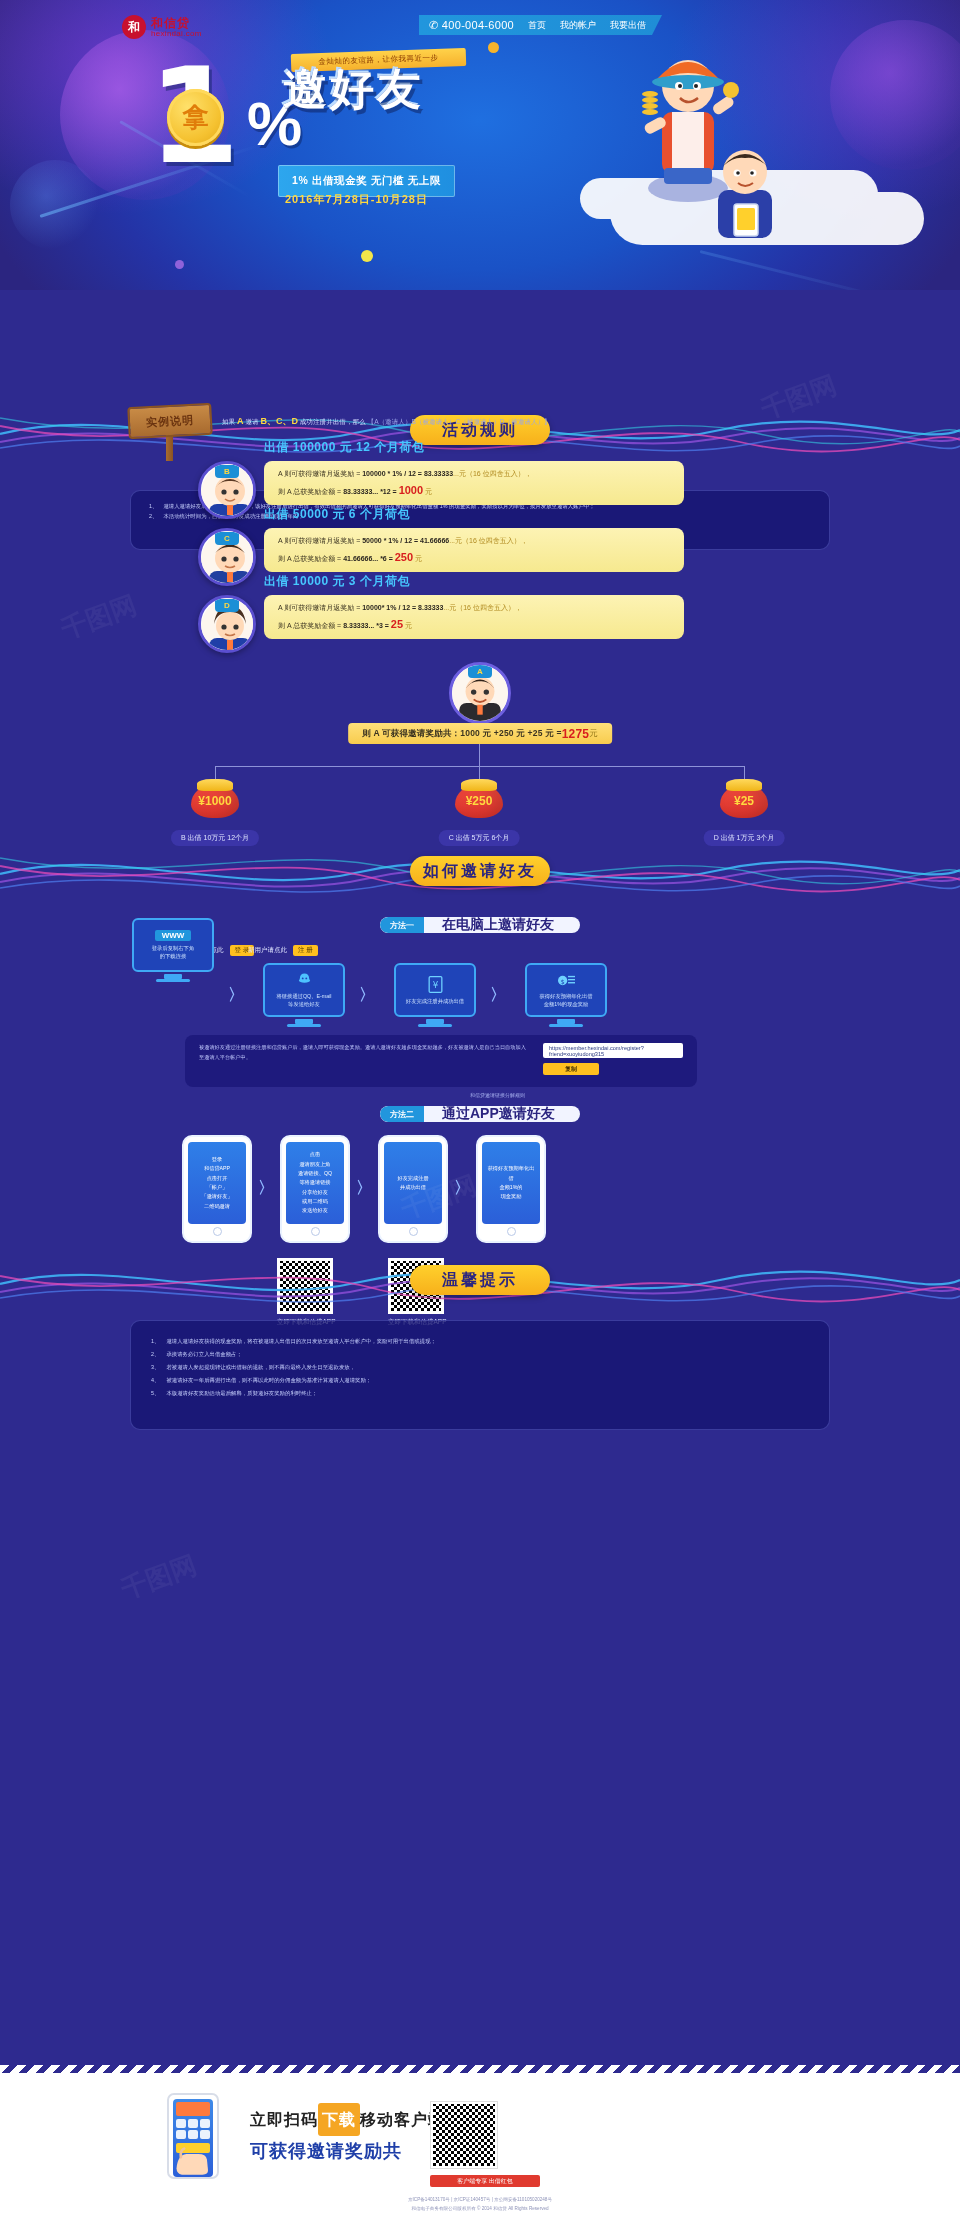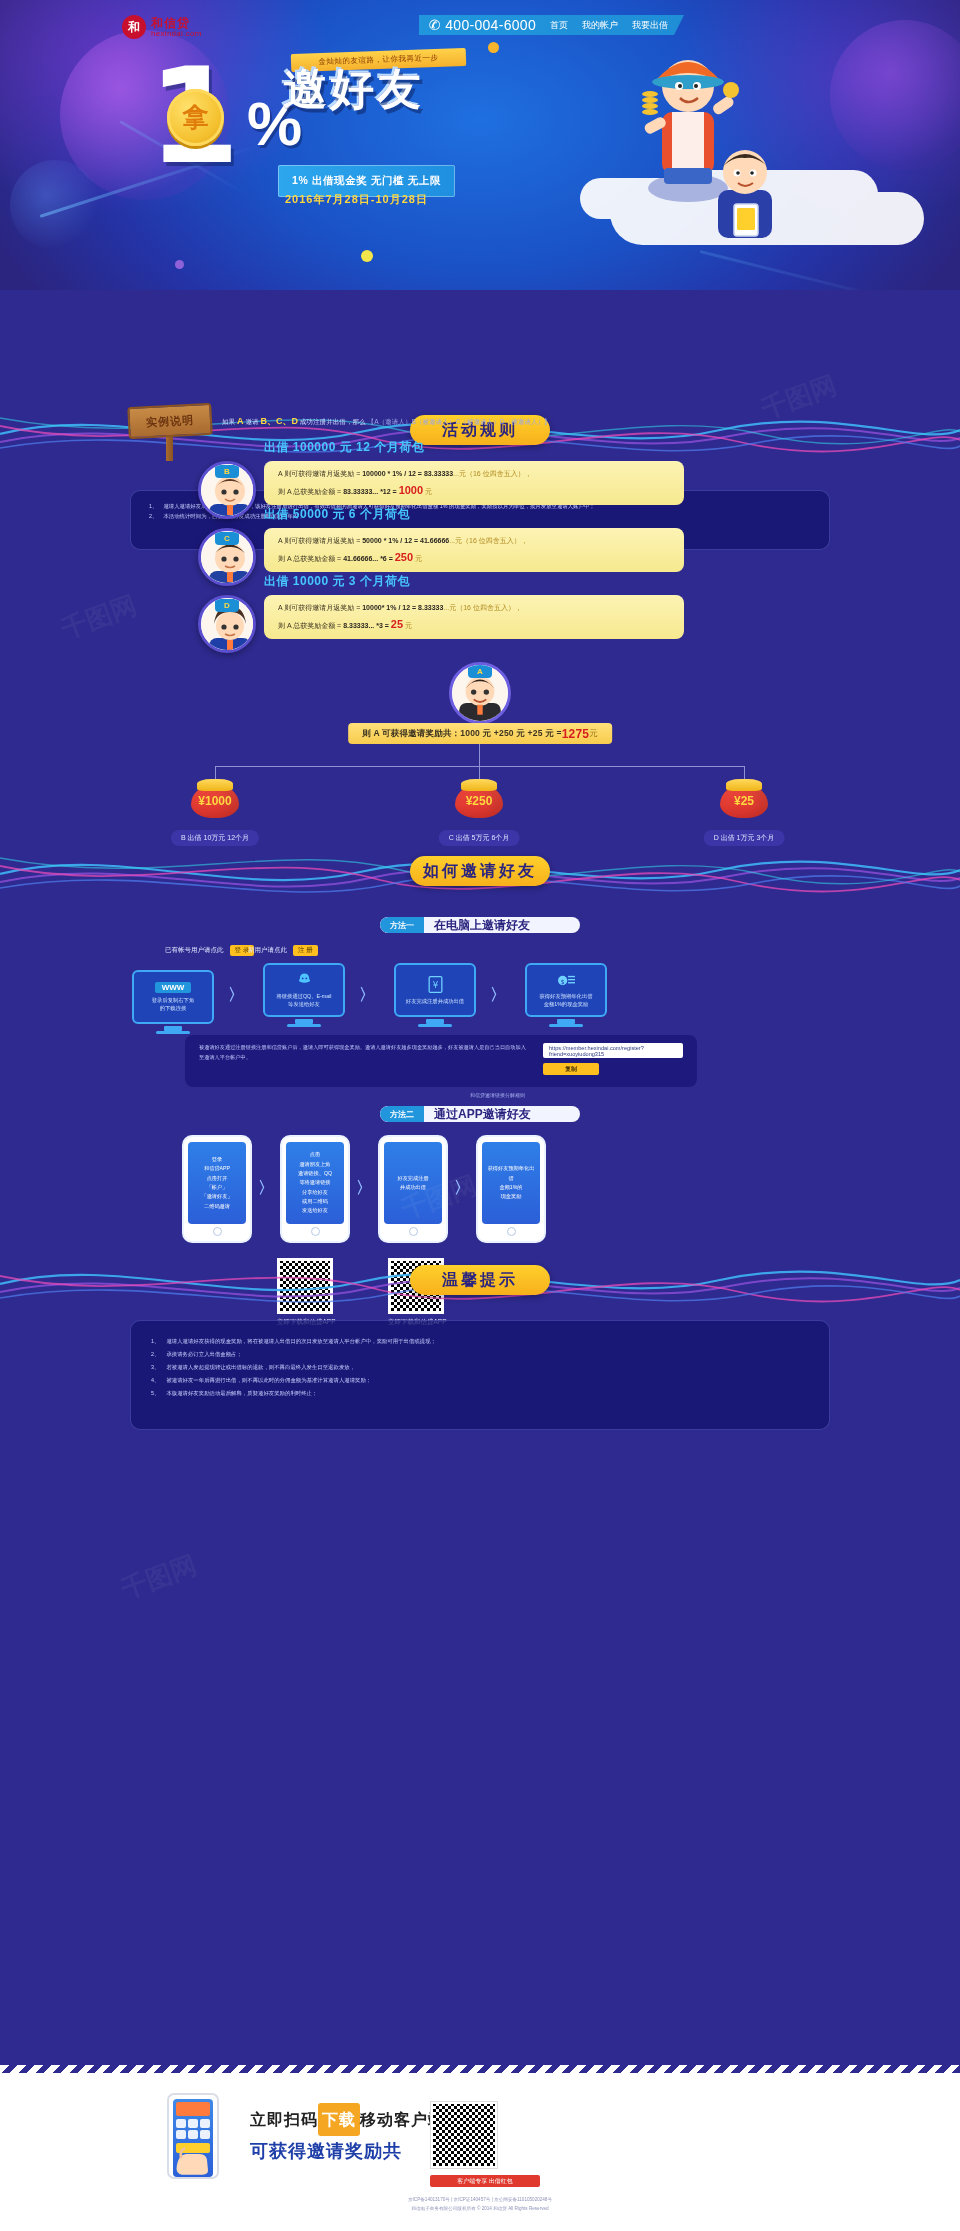--- a/index.html
+++ b/index.html
@@ -34,21 +34,21 @@
   }
   .logo-txt { line-height:1; }
   .logo-cn { font-size:12px;font-weight:bold;color:#c8102e;letter-spacing:1px; }
   .logo-en { font-size:8px;color:#c8102e;letter-spacing:.3px;margin-top:1px; }
   .navwrap {
     position:absolute; left:419px; top:15px; height:20px;
     background:linear-gradient(90deg,#2196dd,#1f8ed6);
     display:flex; align-items:center; padding:0 16px 0 10px; gap:14px;
     clip-path: polygon(0 0, 100% 0, calc(100% - 10px) 100%, 0 100%);
   }
-  .nav-phone { color:#fff;font-size:14px;letter-spacing:.3px;white-space:nowrap; }
+  .nav-phone { color:#fff;font-size:11px;letter-spacing:.3px;white-space:nowrap; }
   .navwrap a { color:#fff;font-size:9px;text-decoration:none;white-space:nowrap; }
   .ribbon {
     position:absolute; left:291px; top:51px; width:175px; height:18px;
     background:linear-gradient(180deg,#ffd24a,#f6b12c);
     color:#8a3b00; font-size:7.5px; display:flex; align-items:center;
     justify-content:center; letter-spacing:.5px; border-radius:2px;
     transform: rotate(-2deg);
   }
   .bigone {
     position:absolute; left:148px; top:50px; font-size:132px; line-height:1;
@@ -200,21 +200,21 @@
   
   .method-tab {
     position:absolute; left:50%; transform:translateX(-50%);
     width:200px;height:16px;border-radius:8px;background:#f2f4ff;
     display:flex;align-items:center; overflow:hidden;
   }
   .method-tab .k {
     background:#2196dd;color:#fff;font-size:8px;font-weight:bold;
     height:16px;display:flex;align-items:center;padding:0 10px;border-radius:8px 0 0 8px;
   }
-  .method-tab .v { color:#2b2580; font-size:12px; padding-left:10px; font-weight:bold;}
+  .method-tab .v { color:#2b2580; font-size:14px; padding-left:18px; font-weight:bold;}
   .hint-row { position:absolute; font-size:6.5px; color:#dfe4ff; display:flex; align-items:center; gap:6px; }
   .hint-chip { background:#ffc01f;color:#4a3400;font-size:6.5px;padding:1px 5px;border-radius:2px; }
   .monitor { position:absolute; width:82px; }
   .mon-screen {
     width:82px;height:54px;border:2px solid #3fa9f5;border-radius:6px;
     background:#1f44b8; display:flex;flex-direction:column;align-items:center;
     justify-content:center; gap:3px; padding:4px;
   }
   .mon-cap { color:#cfe4ff; font-size:5.3px; line-height:1.6; text-align:center; }
   .mon-stand { width:18px;height:5px;background:#3fa9f5;margin:2px auto 0;border-radius:1px; }
@@ -515,21 +515,21 @@
 </div>
 <div class="hint-row" style="left:165px;top:945px;">
   <span>已有帐号用户请点此</span>
   <span class="hint-chip">登 录</span>
 </div>
 <div class="hint-row" style="left:248px;top:945px;">
   <span>新用户请点此</span>
   <span class="hint-chip">注 册</span>
 </div>
 
-<div class="monitor" style="left:132px;top:970px;">
+<div class="monitor" style="left:132px;top:918px;">
   <div class="mon-screen">
     <div style="background:#2196dd;color:#fff;font-size:8px;font-weight:bold;padding:1px 7px;border-radius:2px;">WWW</div>
     <div class="mon-cap" style="white-space:pre-line">登录后复制右下角
 的下载连接</div>
   </div>
   <div class="mon-stand"></div>
   <div class="mon-base"></div>
 </div>
 <div class="arrow-r" style="left:228px;top:985px;">〉</div>
 

